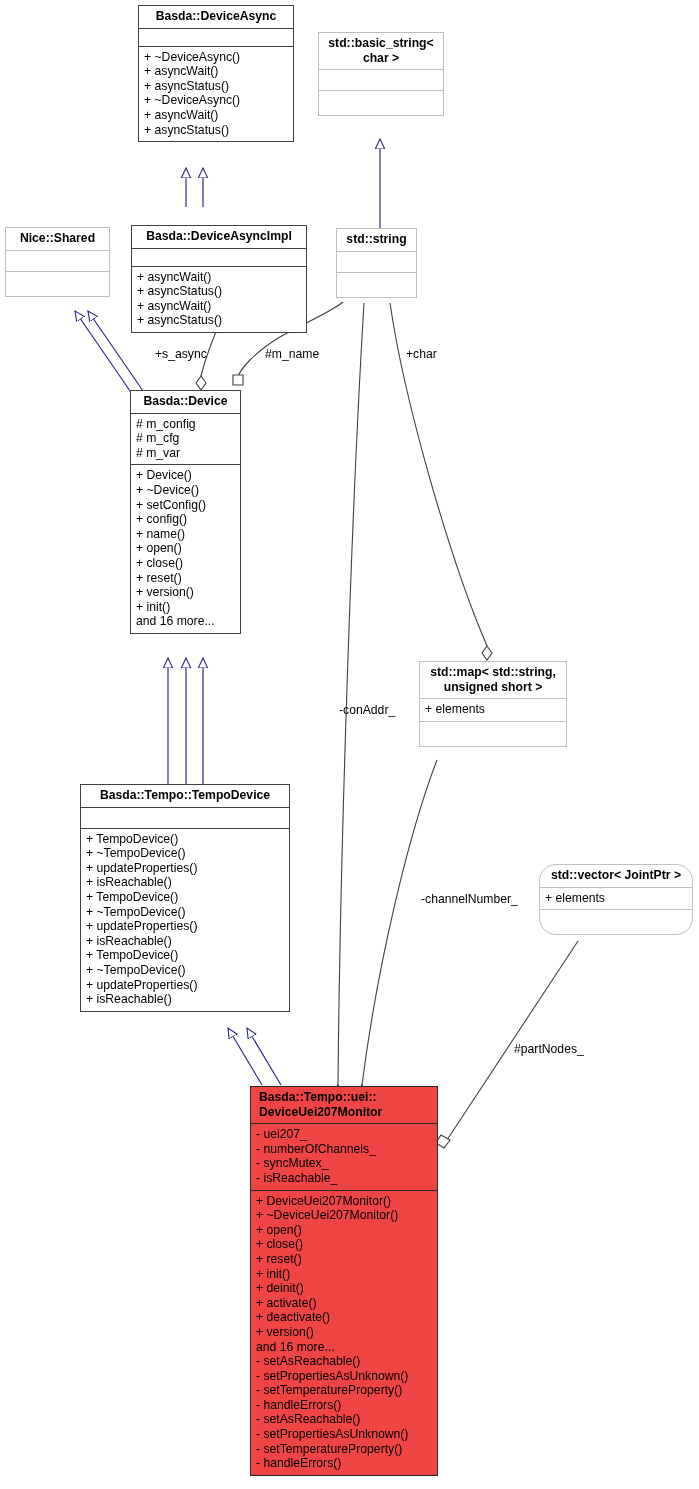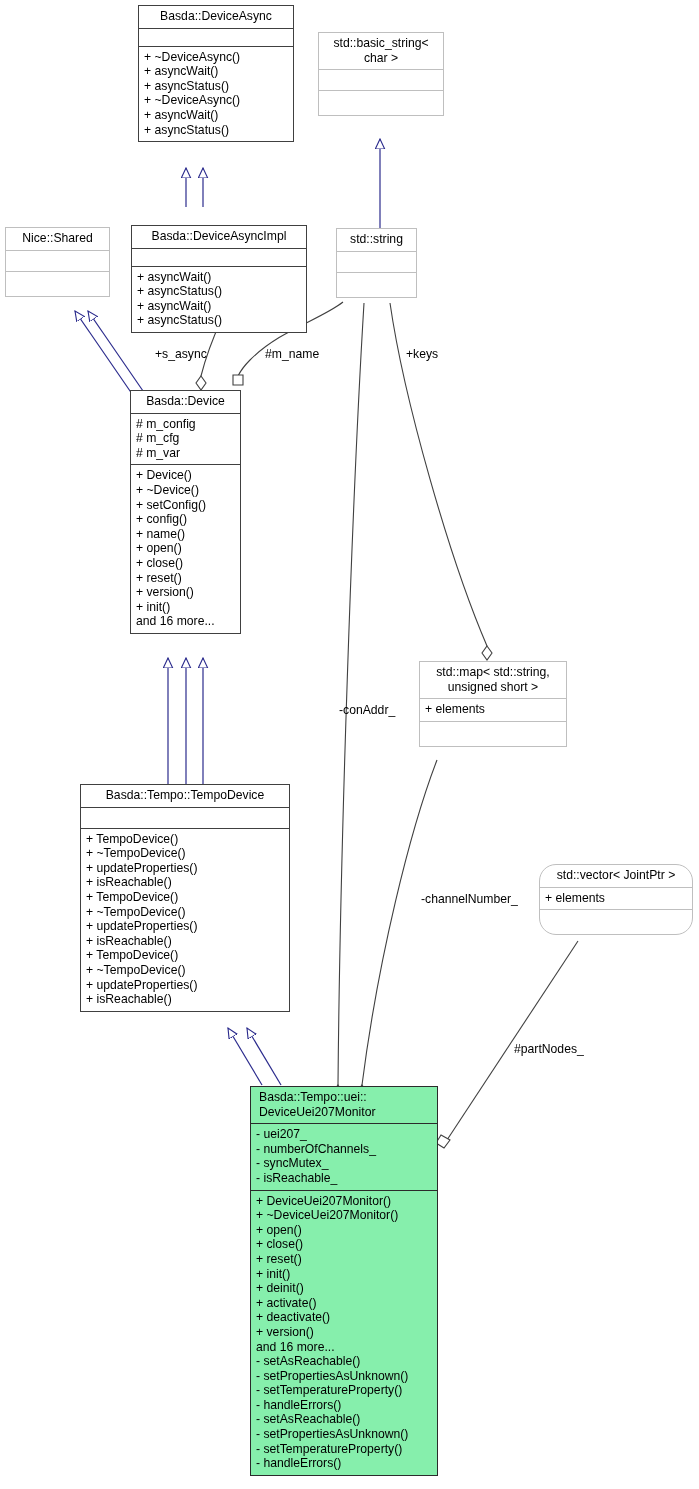--- a/index.html
+++ b/index.html
@@ -33,20 +33,21 @@
     line-height: 14.6px;
     color: #000000;
   }
   .node .sec {
     box-sizing: border-box;
   }
   .node .title {
     text-align: center;
     padding: 3px 4px 4px 4px;
     white-space: pre-line;
+    font-weight: bold;
   }
   .node .attrs, .node .ops {
     padding: 3px 4px 4px 5px;
   }
   .node .row {
     white-space: nowrap;
     padding: 0;
   }
 
   
@@ -59,21 +60,21 @@
   
   .n-light {
     border: 1.2px solid #bfbfbf;
   }
   .n-light > .sec + .sec {
     border-top: 1.2px solid #bfbfbf;
   }
   
   .n-focus {
     border: 1.6px solid #2b2b2b;
-    background: #86efac;
+    background: #ef4444;
   }
   .n-focus > .sec + .sec {
     border-top: 1.6px solid #2b2b2b;
   }
 
   .edge-label {
     position: absolute;
     font-size: 12.2px;
     color: #000000;
     white-space: nowrap;
@@ -143,21 +144,21 @@
     </g>
 
     <g>
       <path d="M262,1085 L228,1028" stroke="#2a2a8c" stroke-width="1.2" fill="none" marker-end="url(#inh)"></path>
       <path d="M281,1085 L247,1028" stroke="#2a2a8c" stroke-width="1.2" fill="none" marker-end="url(#inh)"></path>
     </g>
   </svg>
 
   <div class="edge-label" style="left:155px; top:348px;">+s_async</div>
   <div class="edge-label" style="left:265px; top:348px;">#m_name</div>
-  <div class="edge-label" style="left:406px; top:348px;">+keys</div>
+  <div class="edge-label" style="left:406px; top:348px;">+char</div>
   <div class="edge-label" style="left:339px; top:704px;">-conAddr_</div>
   <div class="edge-label" style="left:421px; top:893px;">-channelNumber_</div>
   <div class="edge-label" style="left:514px; top:1043px;">#partNodes_</div>
 
   <div class="node n-strong" style="left:138px; top:5px; width:156px;">
     <div class="sec title">Basda::DeviceAsync</div>
     <div class="sec attrs" style="height:18px;"></div>
     <div class="sec ops">
       <div class="row">+ ~DeviceAsync()</div>
       <div class="row">+ asyncWait()</div>

